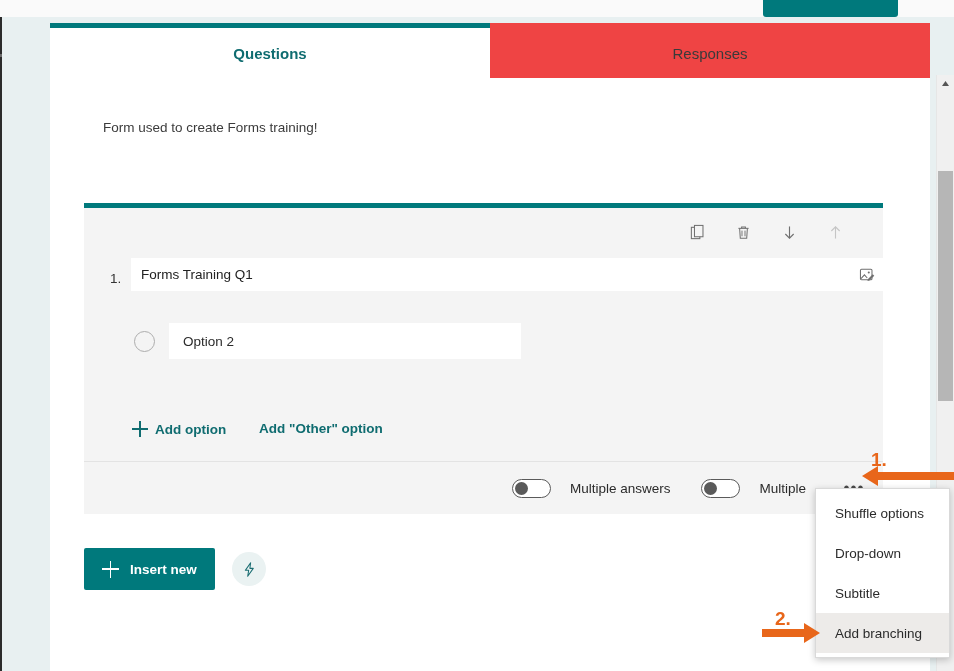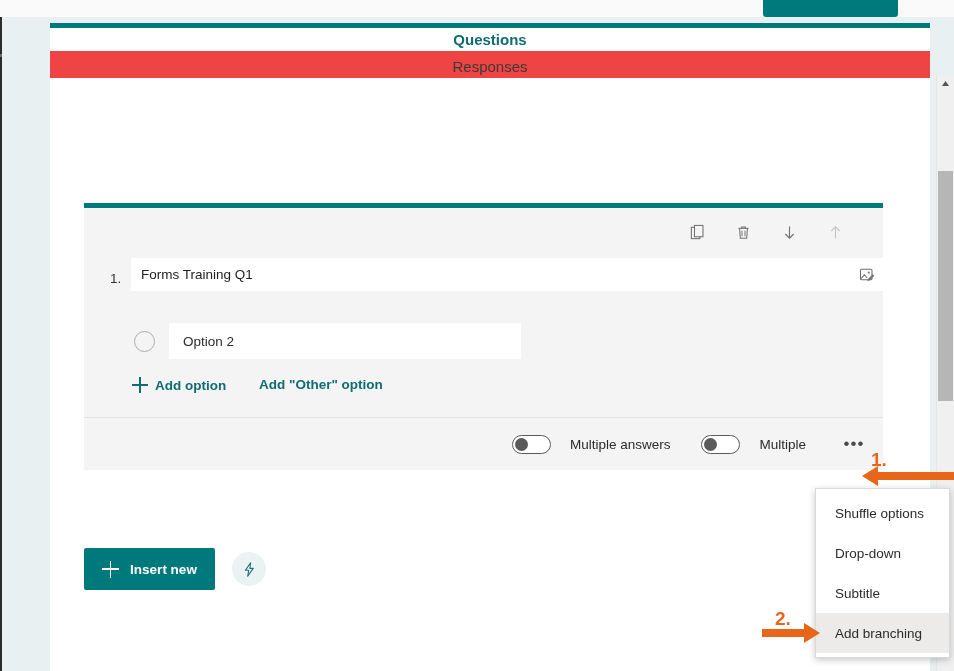--- a/index.html
+++ b/index.html
@@ -65,21 +65,20 @@
     width: 880px;
     background: #ffffff;
   }
 
   
   .tabs {
     position: relative;
     display: flex;
     height: 55px;
     width: 880px;
-    flex-direction: column;
   }
   .tab {
     flex: 1 1 0;
     display: flex;
     align-items: center;
     justify-content: center;
     font-size: 15px;
     cursor: pointer;
     box-sizing: border-box;
     height: 55px;
@@ -195,20 +194,21 @@
   }
   .option-text {
     padding-left: 14px;
     font-size: 13.5px;
     color: #2b2b2b;
   }
 
   .add-row {
     position: relative;
     height: 46px;
+    margin-top: 44px;
   }
   .add-option-btn {
     position: absolute;
     left: 48px; top: 6px;
     display: flex; align-items: center;
     color: #0f6c70;
     font-size: 13.5px;
     font-weight: bold;
     cursor: pointer;
   }
@@ -293,21 +293,20 @@
     display: flex;
     align-items: center;
   }
   .insert-btn {
     height: 42px;
     min-width: 131px;
     background: #00797C;
     color: #ffffff;
     display: flex;
     align-items: center;
-    justify-content: center;
     font-size: 13.5px;
     font-weight: bold;
     border-radius: 2px;
     cursor: pointer;
     padding: 0 18px;
     box-sizing: border-box;
   }
   .insert-btn .plus-glyph::before,
   .insert-btn .plus-glyph::after { background:#ffffff; }
   .insert-btn .plus-glyph { width:17px; height:17px; margin-right:11px; }
@@ -403,20 +402,21 @@
         <div class="tab active">
           <span>Questions</span>
         </div>
         <div class="tab inactive">
           <span>Responses</span>
         </div>
       </div>
 
       <div class="form-body">
 
+        <div class="form-desc">Form used to create Forms training!</div>
 
         <div class="q-card">
 
           <div class="q-card-toolbar">
             <div class="qtool" style="left:597px;">
               <svg width="17" height="17" viewBox="0 0 18 18" fill="none">
                 <rect x="2.5" y="3.5" width="9" height="12" stroke="#707070" stroke-width="1.1" fill="#f4f4f4"></rect>
                 <rect x="5.8" y="1.5" width="9" height="12" stroke="#707070" stroke-width="1.1" fill="#f4f4f4"></rect>
               </svg>
             </div>

